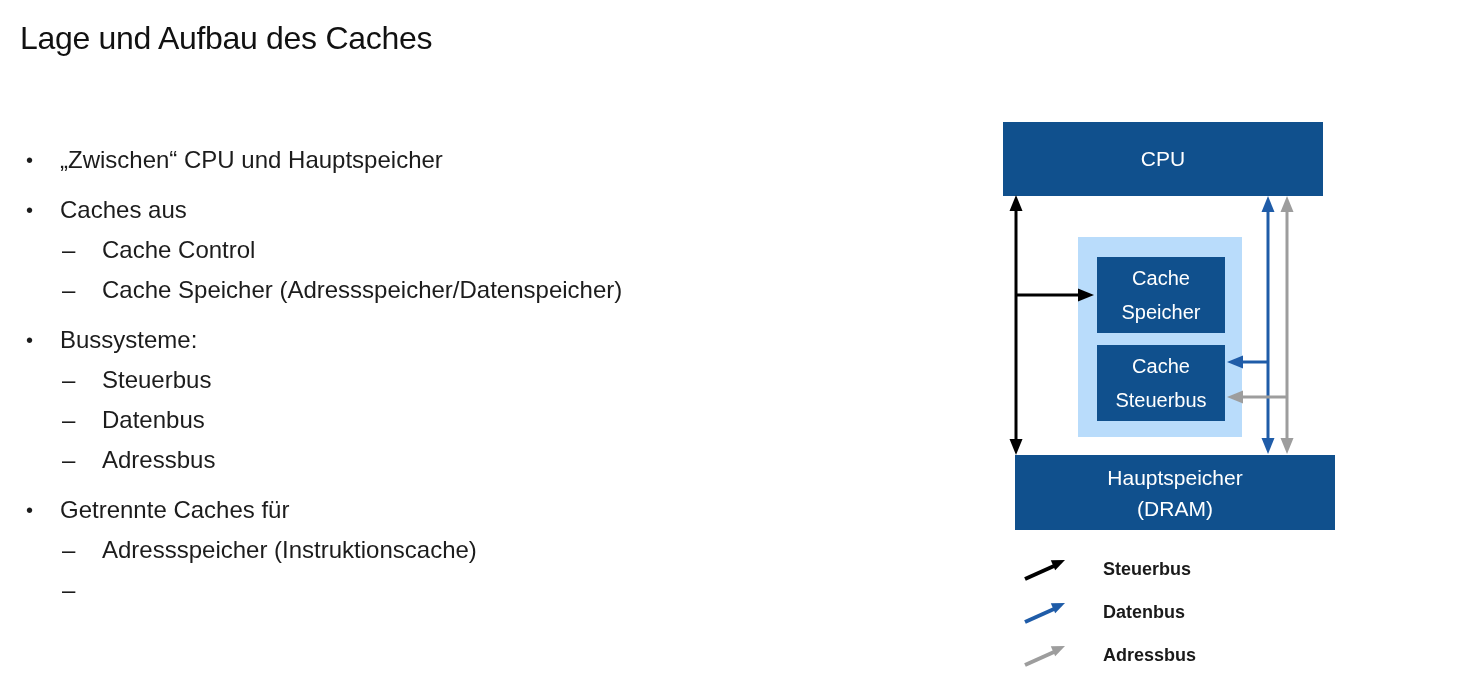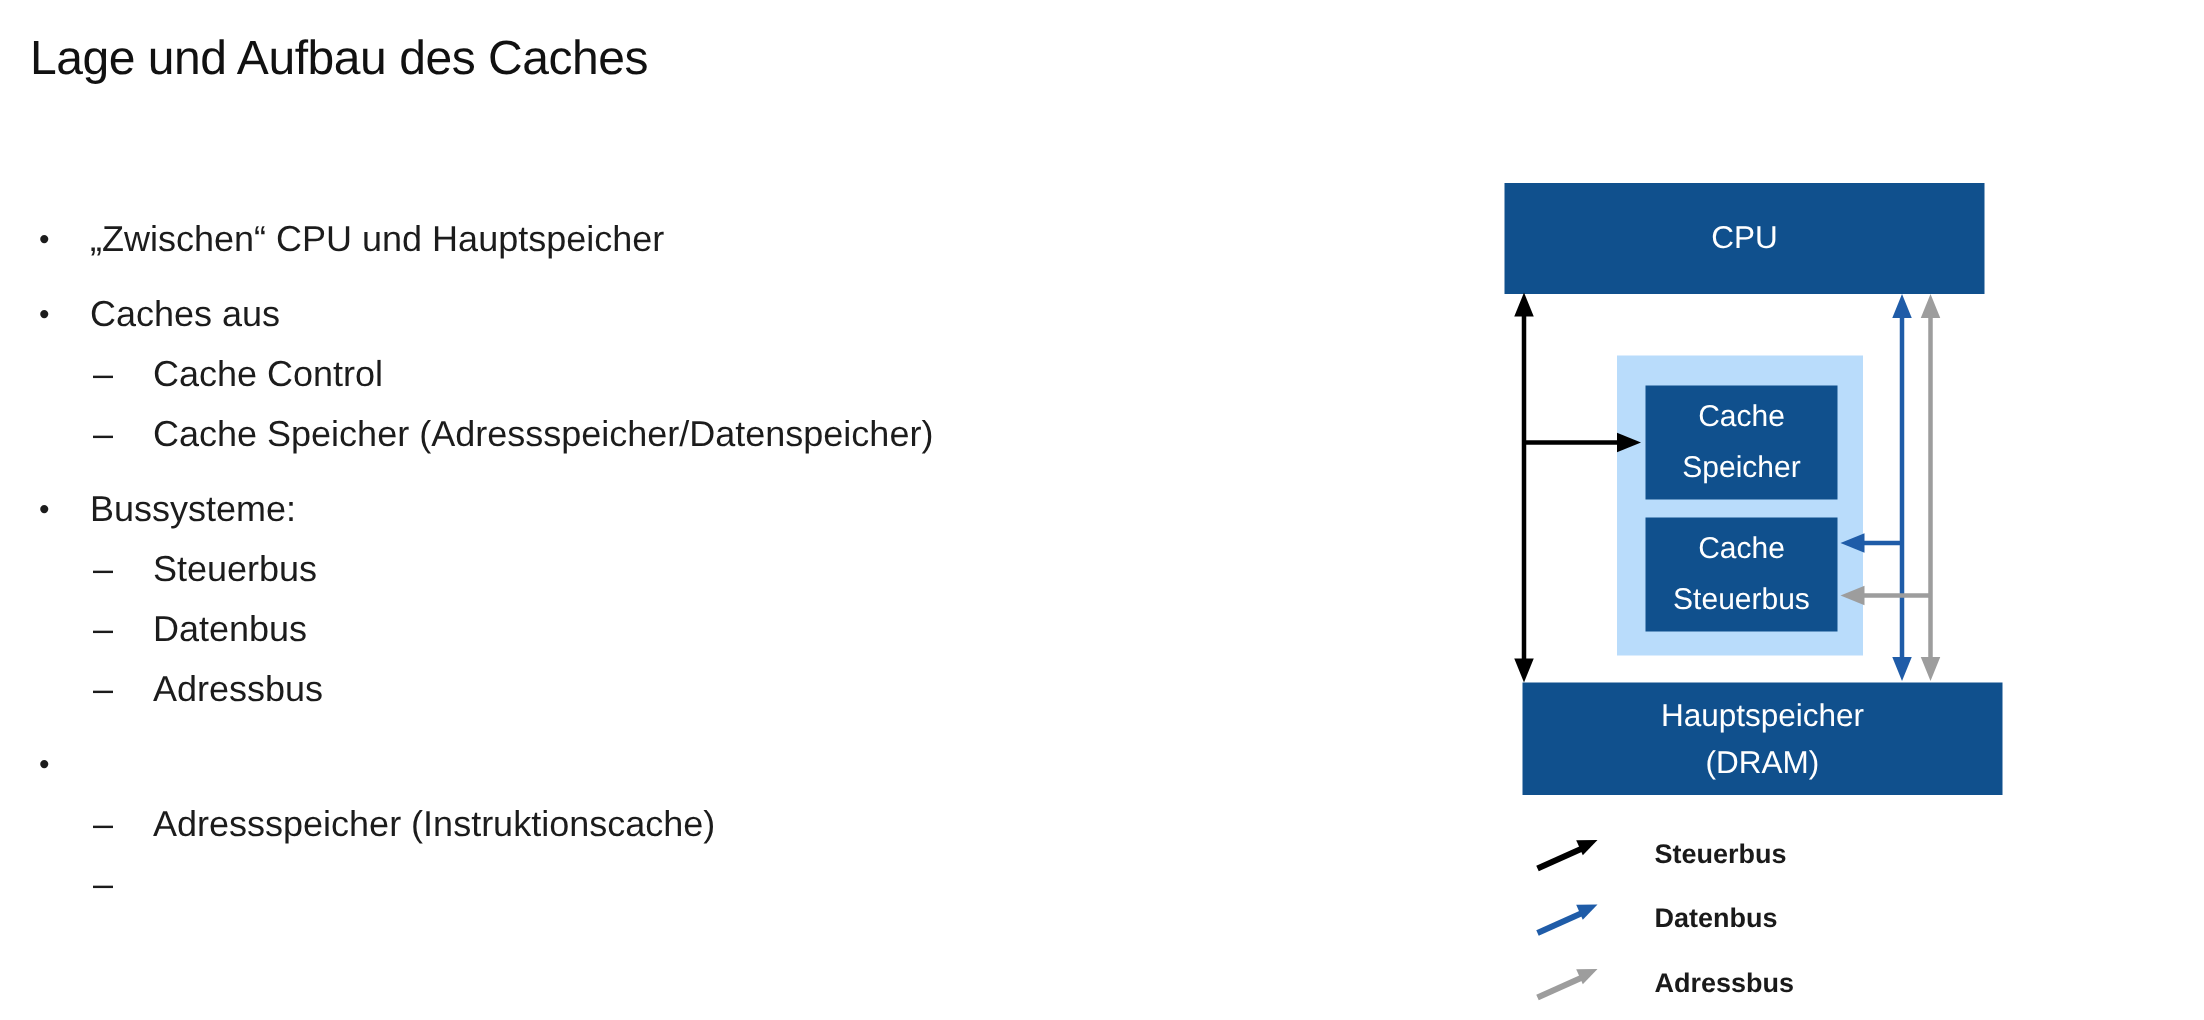--- a/index.html
+++ b/index.html
@@ -54,21 +54,21 @@
 
 <div class="bullet-list">
   <div class="li l1"><span class="marker">•</span><span>„Zwischen“ CPU und Hauptspeicher</span></div>
   <div class="li l1 gap"><span class="marker">•</span><span>Caches aus</span></div>
   <div class="li l2"><span class="marker">–</span><span>Cache Control</span></div>
   <div class="li l2"><span class="marker">–</span><span>Cache Speicher (Adressspeicher/Datenspeicher)</span></div>
   <div class="li l1 gap"><span class="marker">•</span><span>Bussysteme:</span></div>
   <div class="li l2"><span class="marker">–</span><span>Steuerbus</span></div>
   <div class="li l2"><span class="marker">–</span><span>Datenbus</span></div>
   <div class="li l2"><span class="marker">–</span><span>Adressbus</span></div>
-  <div class="li l1 gap"><span class="marker">•</span></div>
+  <div class="li l1 gap"><span class="marker">•</span><span>Getrennte Caches für</span></div>
   <div class="li l2"><span class="marker">–</span><span>Adressspeicher (Instruktionscache)</span></div>
   <div class="li l2"><span class="marker">–</span></div>
 </div>
 
 <div class="cache-container"></div>
 
 <div class="diag-box box-cpu">
   <span>CPU</span>
 </div>
 

